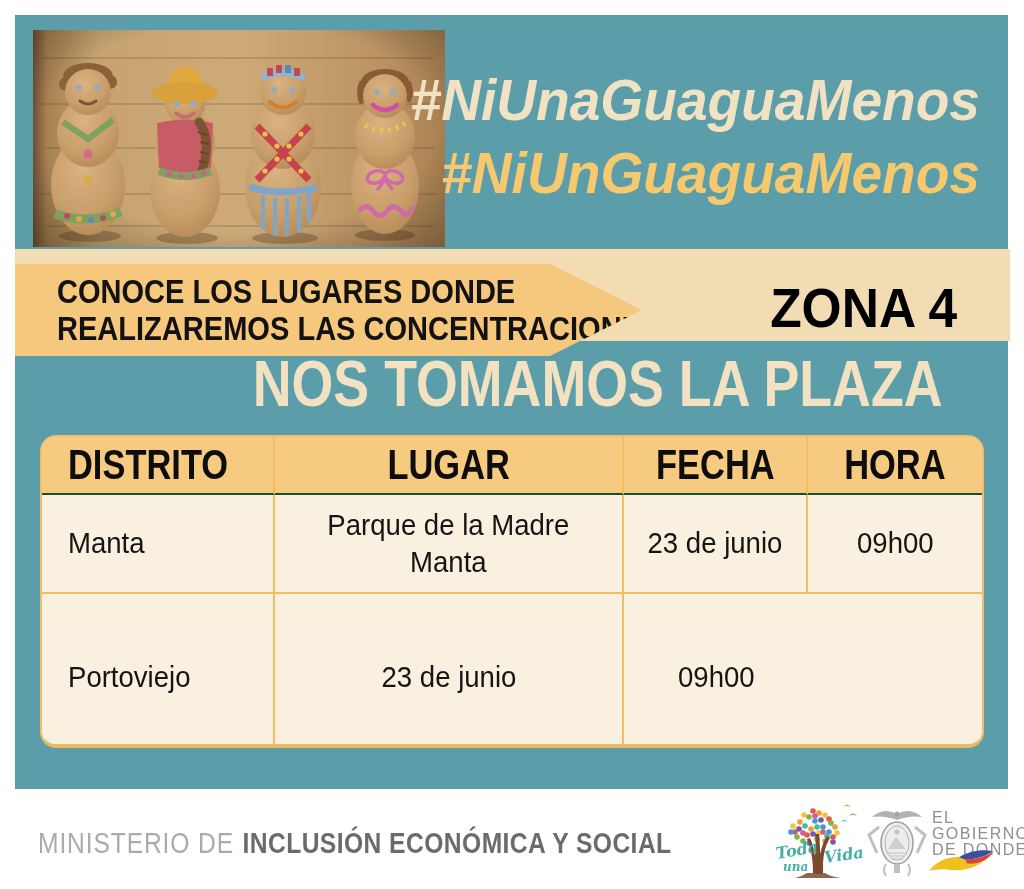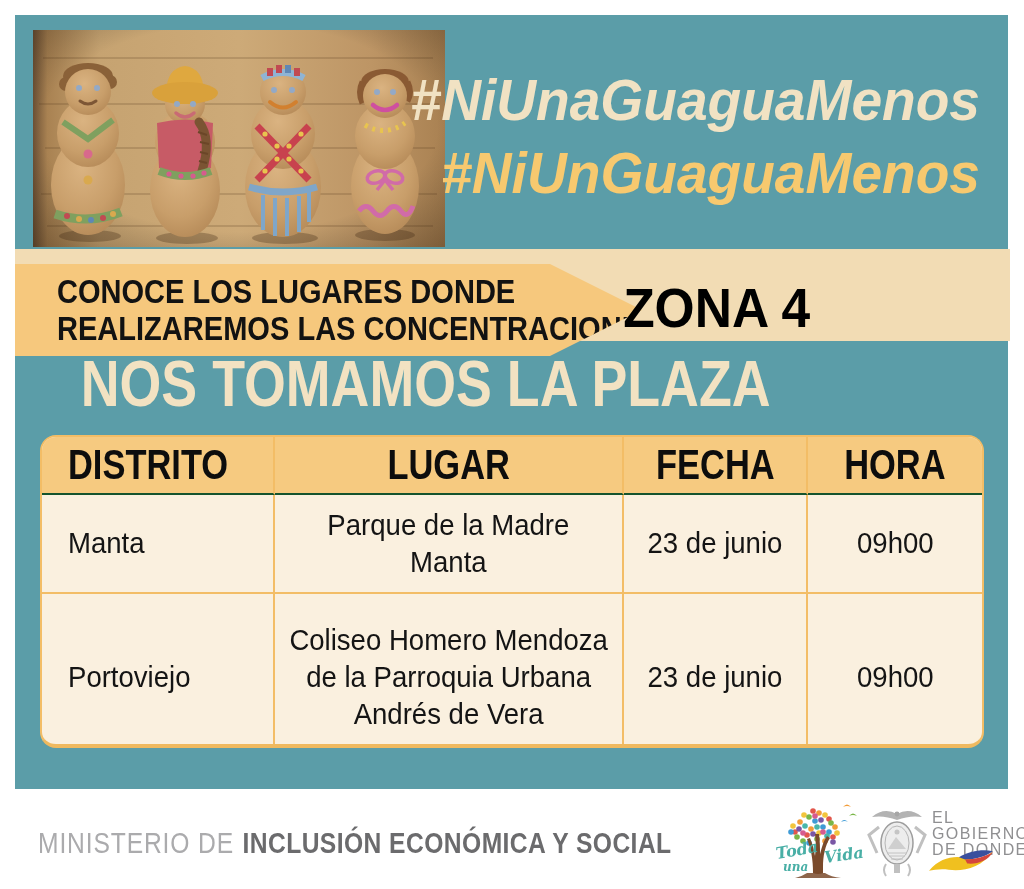--- a/index.html
+++ b/index.html
@@ -17,24 +17,24 @@
   .hashtags .hl{font-size:58px;line-height:73px;white-space:nowrap;}
   .hl1{color:#F1E2C3;}
   .hl2{color:#F7C96F;}
 
   .zone-band{left:15px;top:249px;width:995px;height:92px;background:#F2DCB4;}
   .promo-banner{left:15px;top:264px;width:627px;height:92px;background:#F6C87D;
     clip-path:polygon(0 0, calc(100% - 92px) 0, 100% 50%, calc(100% - 92px) 100%, 0 100%);
     display:flex;flex-direction:column;justify-content:center;padding-left:42px;box-sizing:border-box;}
   .promo-banner .bline{font-size:33px;line-height:37px;font-weight:bold;color:#121212;
     transform:scaleX(0.88);transform-origin:0 50%;white-space:nowrap;}
-  .zone-label{left:615px;top:249px;width:350px;height:116px;display:flex;align-items:center;justify-content:flex-start;}
+  .zone-label{left:615px;top:249px;width:350px;height:116px;display:flex;align-items:center;justify-content:flex-end;}
   .zone-label span{font-size:56px;font-weight:bold;color:#000;transform:scaleX(0.92);white-space:nowrap;}
 
-  .plaza-title{left:15px;top:350px;width:993px;height:68px;display:flex;align-items:center;justify-content:flex-start;}
+  .plaza-title{left:15px;top:350px;width:993px;height:68px;display:flex;align-items:center;justify-content:flex-end;}
   .plaza-title span{font-size:64px;font-weight:bold;color:#F2E2C2;transform:scaleX(0.84);white-space:nowrap;}
 
   .schedule{left:40px;top:435px;width:944px;height:313px;background:#FAF0DF;border-radius:16px;
     overflow:hidden;box-sizing:border-box;border:2px solid #F3BD66;border-bottom:4px solid #EFB95F;
     display:grid;grid-template-columns:233px 349px 184px 174px;grid-template-rows:58px 99px 150px;}
   .cell{display:flex;align-items:center;justify-content:center;box-sizing:border-box;
         border-right:2px solid #F3BD66;border-bottom:2px solid #F3BD66;}
   .cell.lastcol{border-right:none;}
   .cell.head{background:#F6CA80;border-bottom:2px solid #14532d;}
   .cell.head span{font-size:42px;font-weight:bold;color:#0d0d0d;transform:scaleX(0.82);white-space:nowrap;}
@@ -244,25 +244,20 @@
         <span>23 de junio</span>
       </div>
     <div class="cell body lastcol">
         <span>09h00</span>
       </div>
 
     <div class="cell body colfirst r2">
         <span>Portoviejo</span>
       </div>
     <div class="cell body r2">
-        <span>Coliseo Homero Mendoza
-de la Parroquia Urbana
-Andrés de Vera</span>
-      </div>
-    <div class="cell body r2">
         <span>23 de junio</span>
       </div>
     <div class="cell body r2 lastcol">
         <span>09h00</span>
       </div>
   </div>
 
   <div class="abs ministry">
     <span class="thin">MINISTERIO DE</span><span class="strong">INCLUSIÓN ECONÓMICA Y SOCIAL</span>
   </div>

